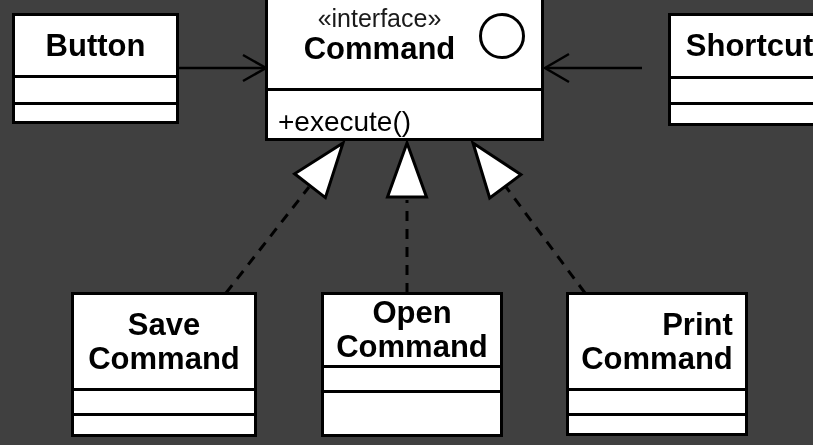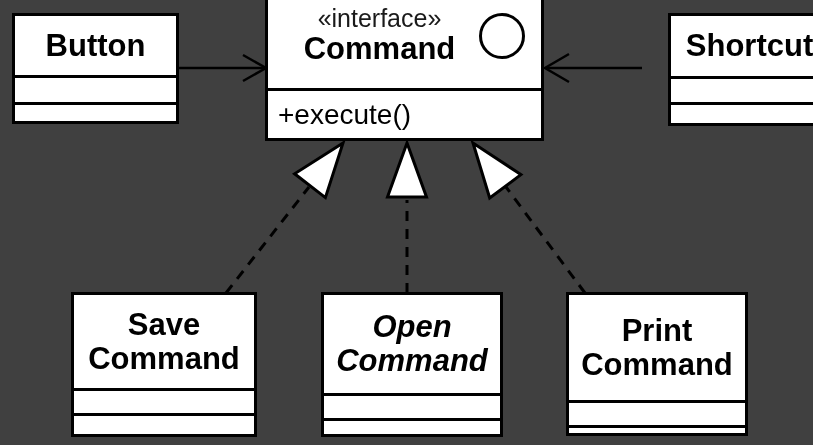--- a/index.html
+++ b/index.html
@@ -66,21 +66,21 @@
     right: 16px;
     top: 19px;
     width: 46px;
     height: 46px;
     border: 3px solid #000000;
     border-radius: 50%;
     background: #ffffff;
   }
   .methods-text {
     display: flex;
-    align-items: center;
+    align-items: flex-end;
     font-size: 28px;
     padding-left: 10px;
     font-weight: normal;
   }
 </style>
 </head>
 <body>
 
 <div id="canvas">
 
@@ -136,26 +136,26 @@
   </div>
 
   <div class="uml-class" style="left:71px; top:292px; width:186px; height:145px;justify-content:flex-end;">
     <div class="compartment title" style="height:93px;">Save
 Command</div>
     <div class="compartment" style="height:25px;"></div>
     <div class="compartment fill"></div>
   </div>
 
   <div class="uml-class" style="left:321px; top:292px; width:182px; height:145px;">
-    <div class="compartment title" style="height:98px;font-style:italic;">Open
+    <div class="compartment title" style="height:70px;">Open
 Command</div>
     <div class="compartment" style="height:25px;"></div>
     <div class="compartment fill"></div>
   </div>
 
   <div class="uml-class" style="left:566px; top:292px; width:182px; height:144px;">
-    <div class="compartment title" style="height:105px;">Print
+    <div class="compartment title" style="height:93px;text-align:right;">Print
 Command</div>
     <div class="compartment" style="height:25px;"></div>
     <div class="compartment fill"></div>
   </div>
 
 </div>
 
 </body></html>

